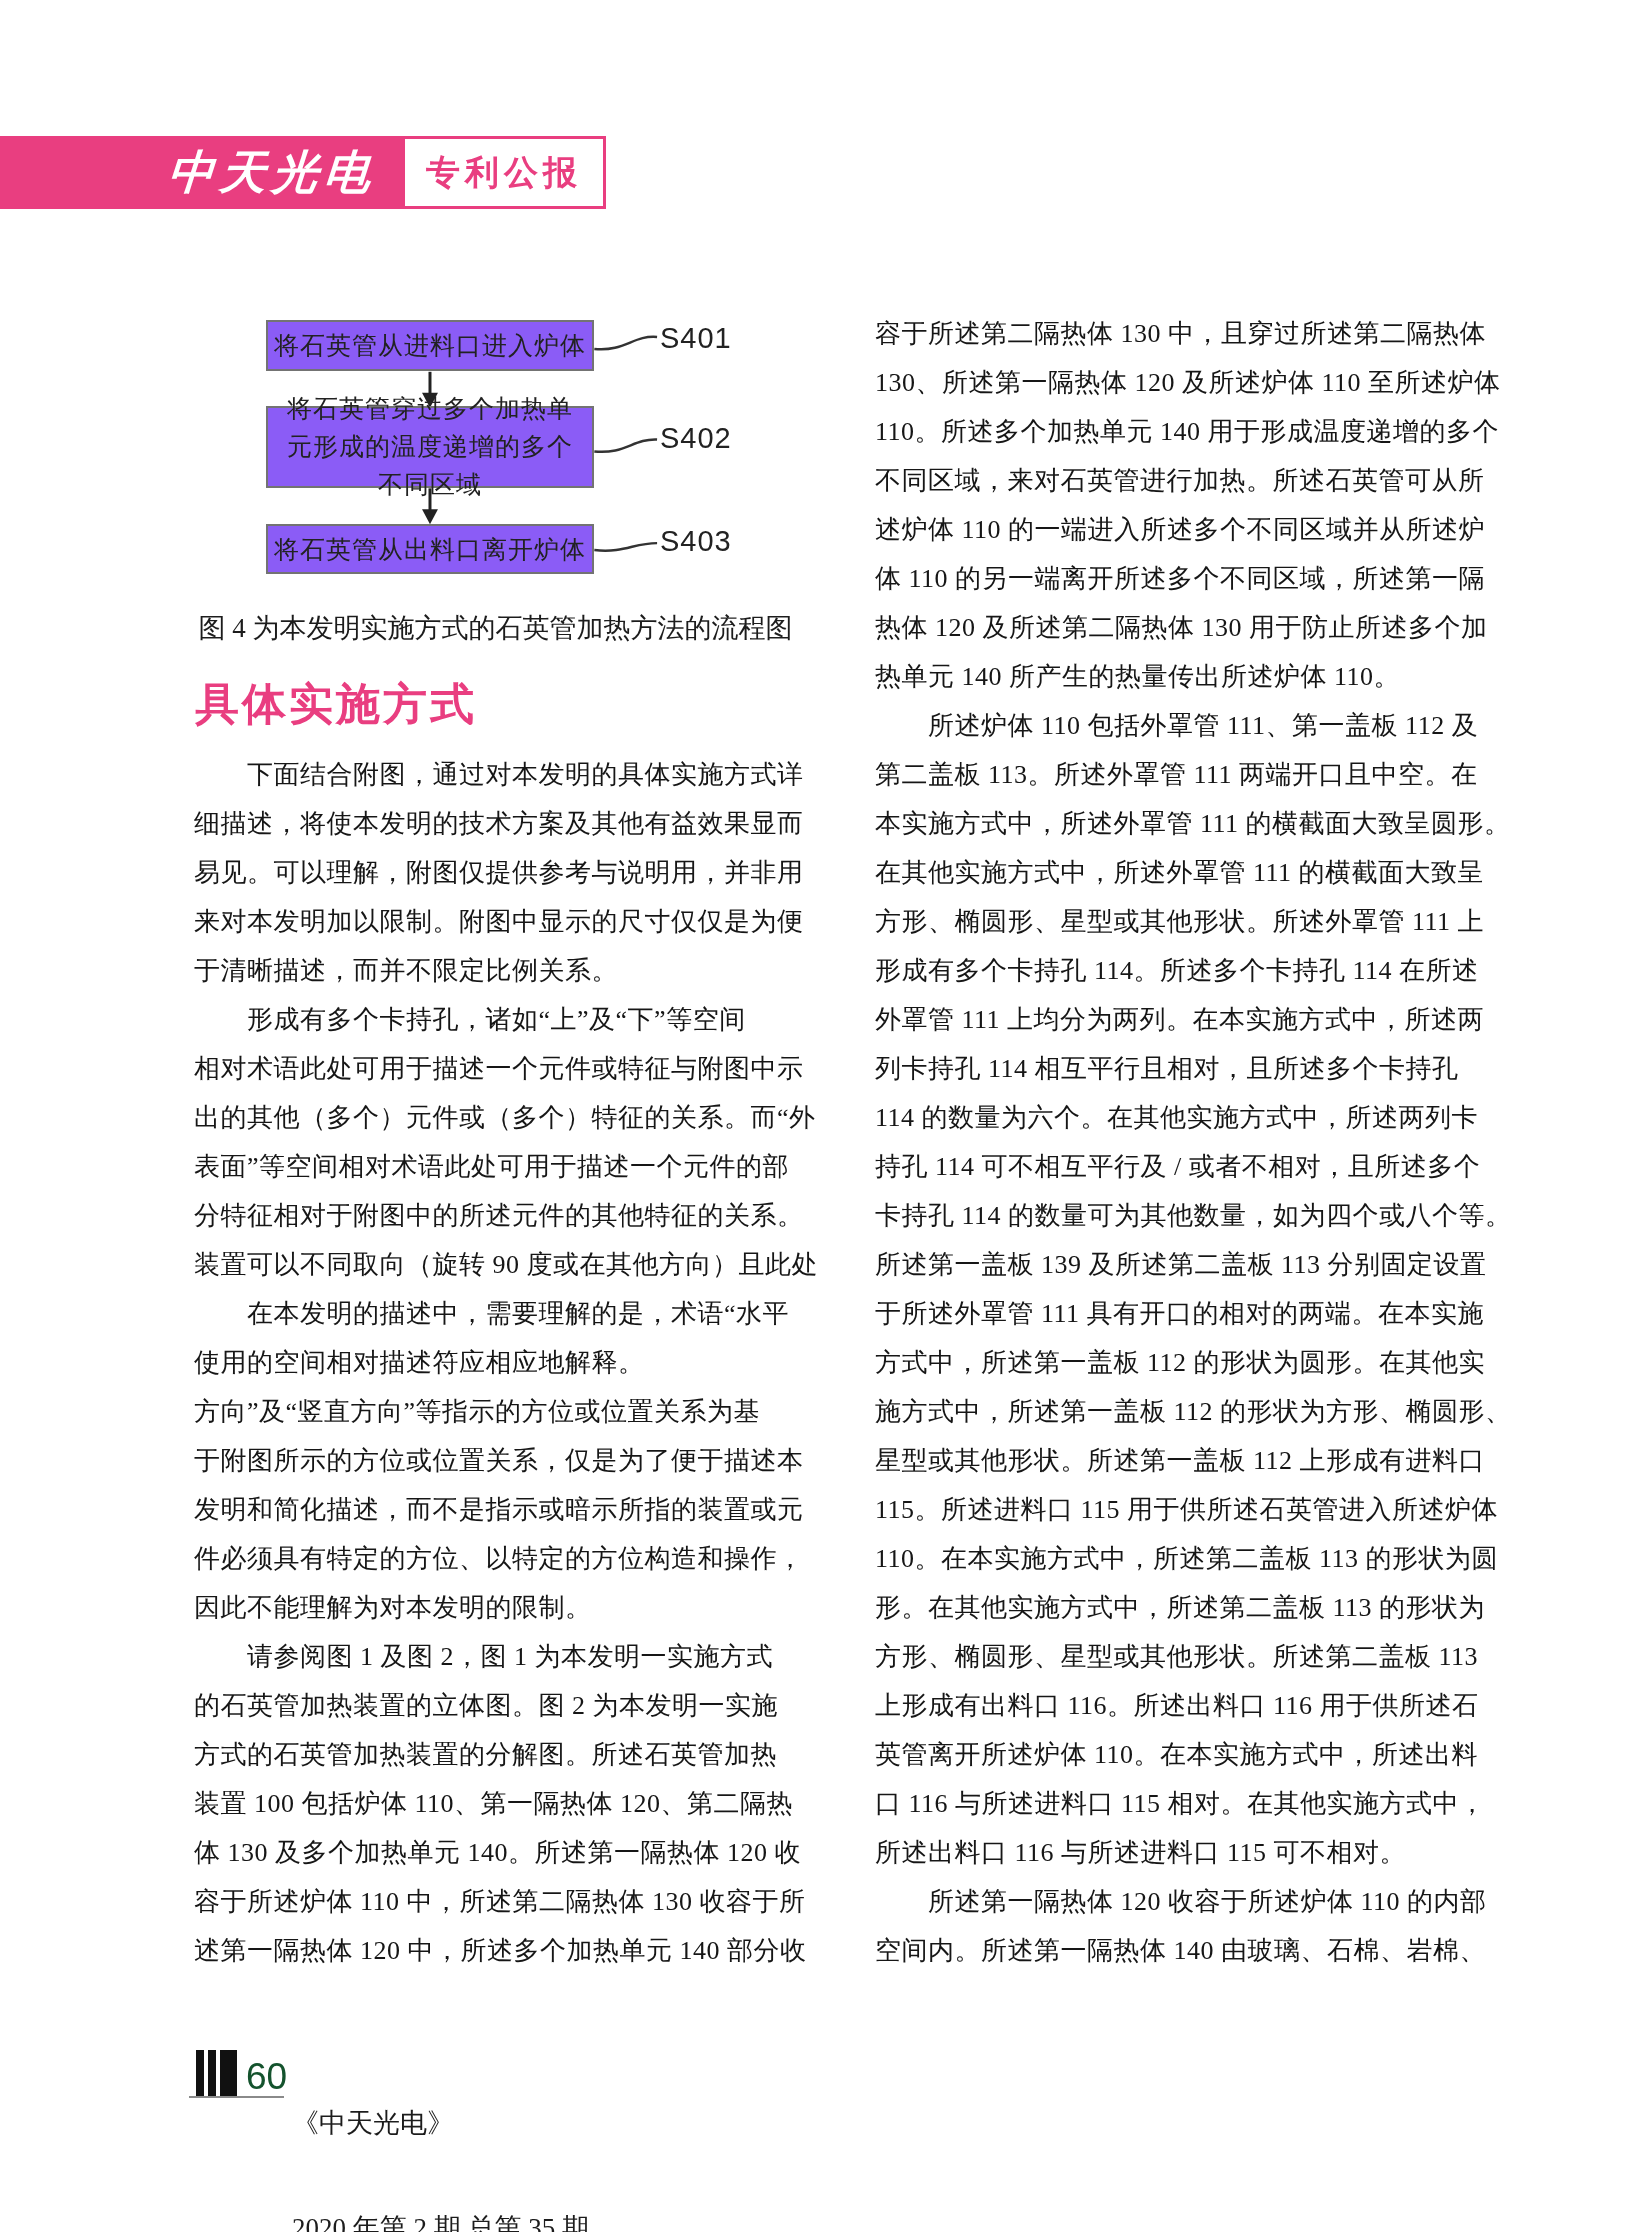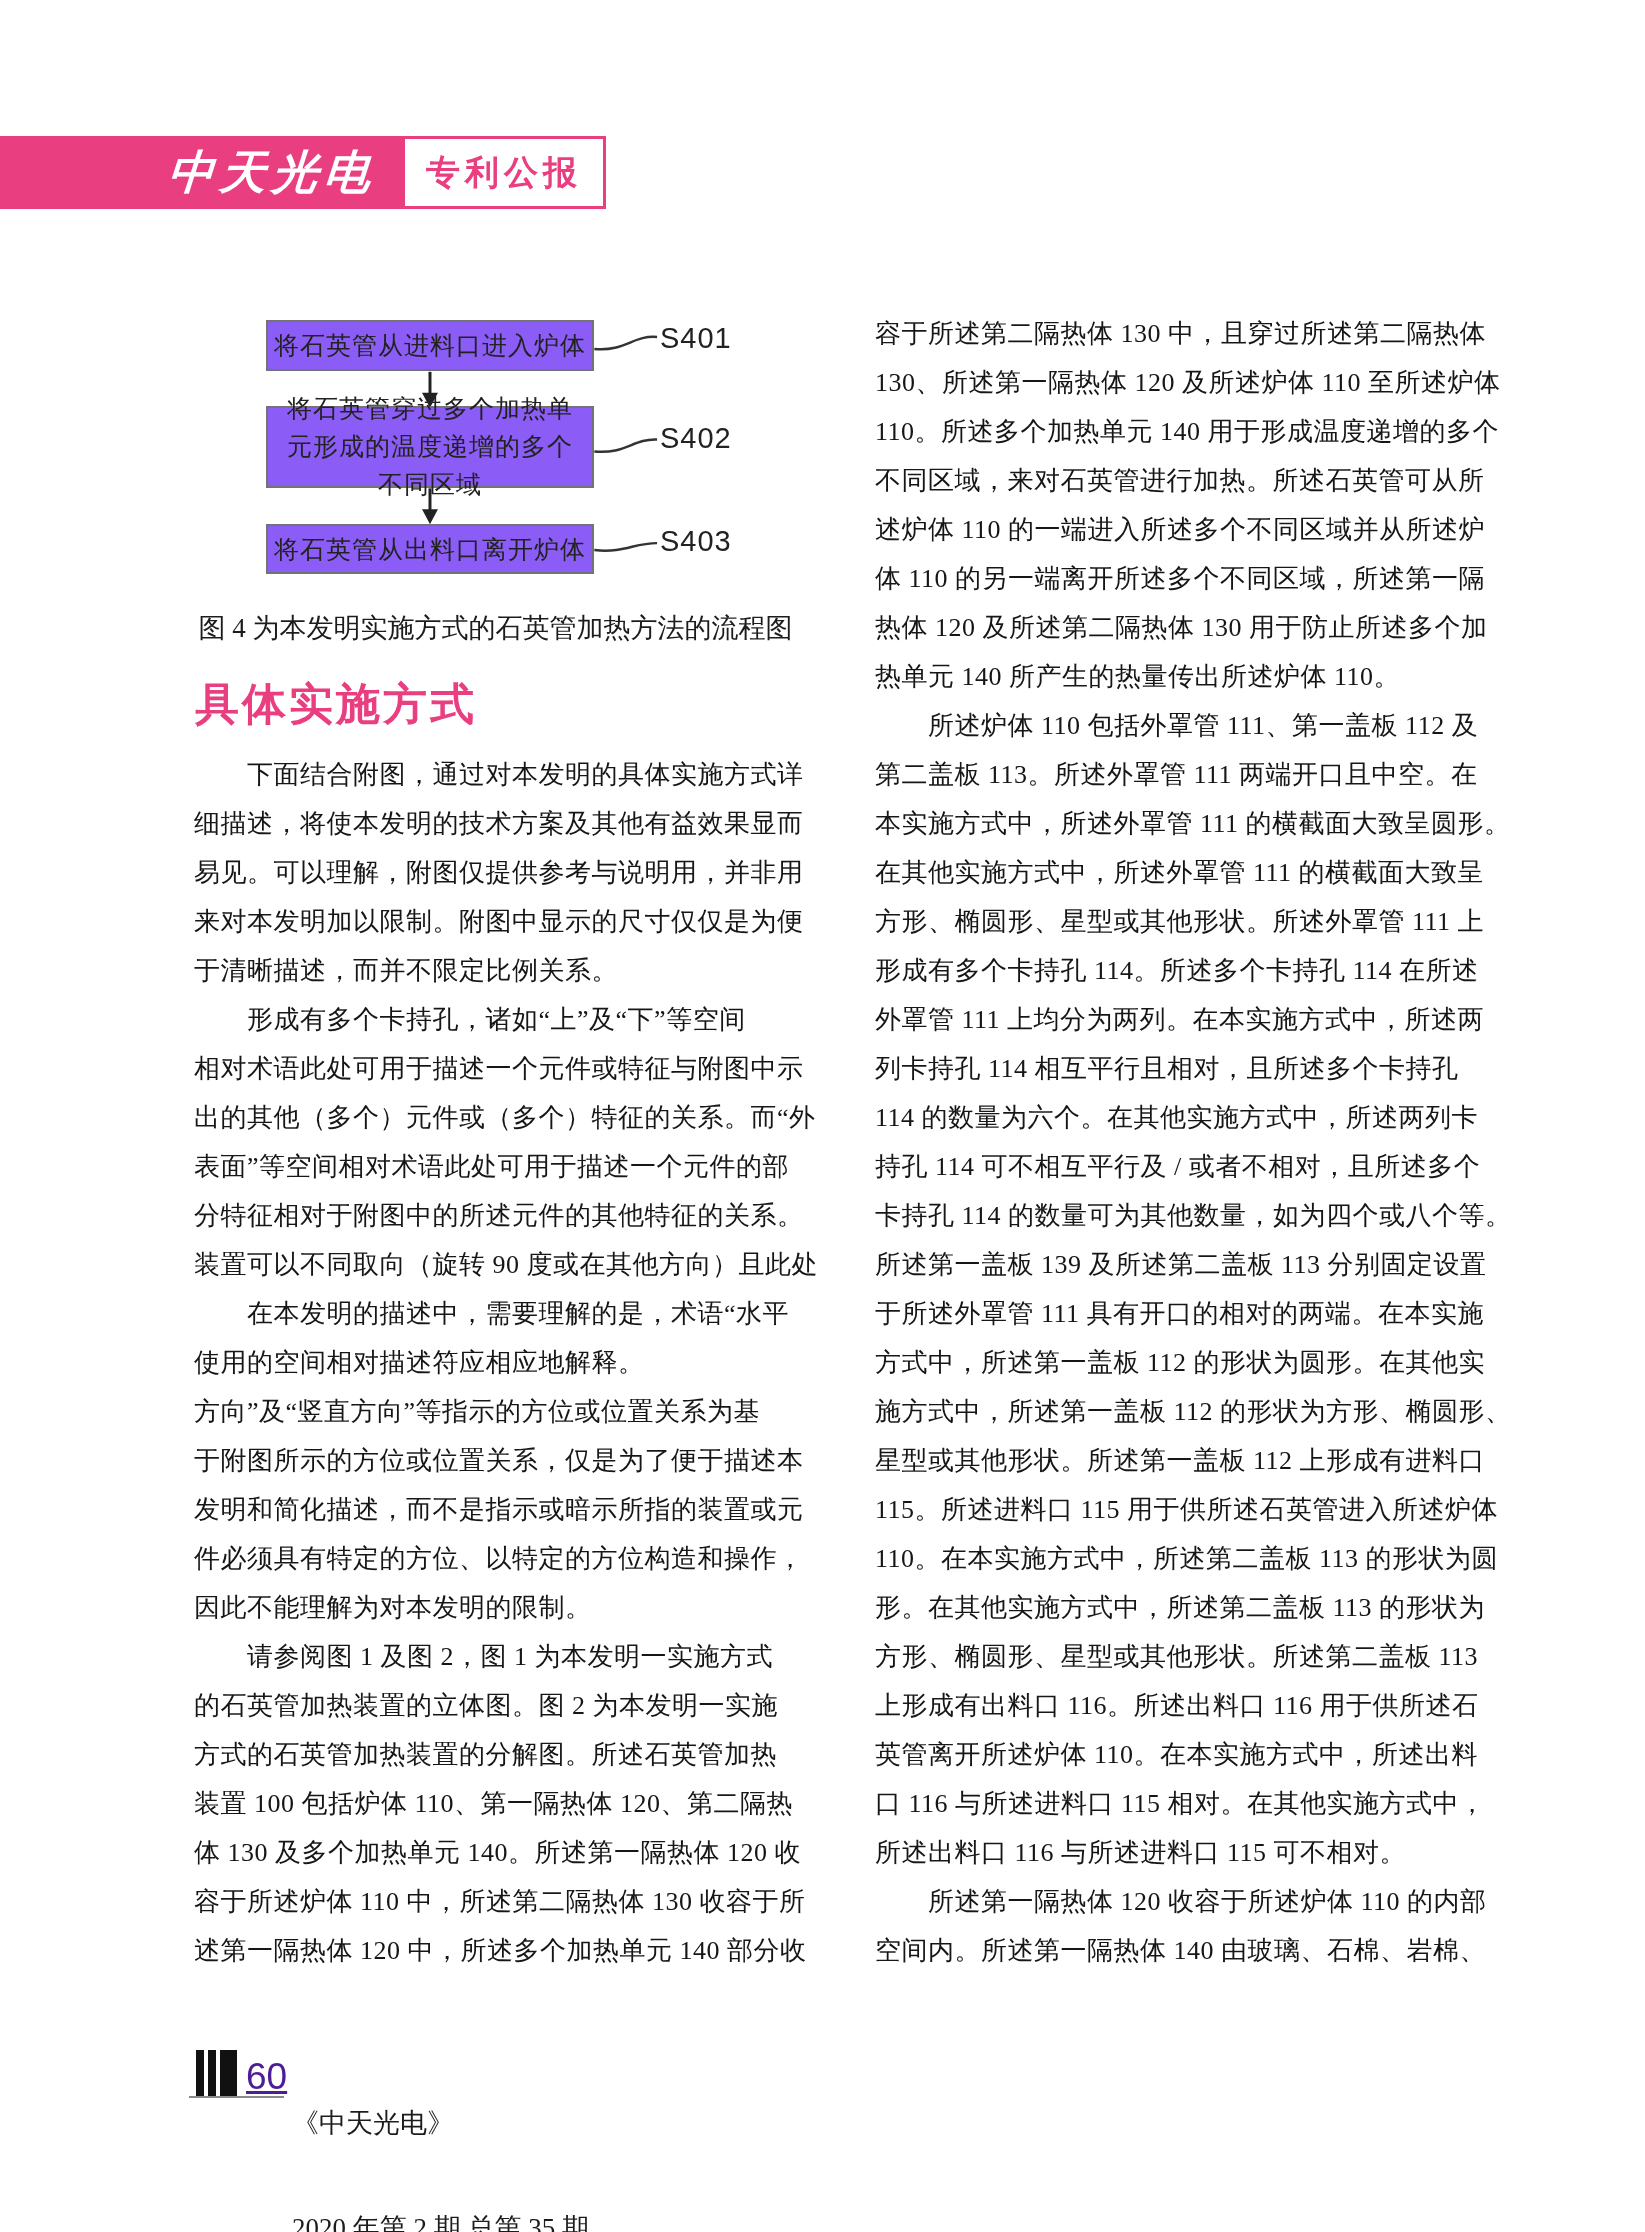--- a/index.html
+++ b/index.html
@@ -42,21 +42,21 @@
   .col-right{left:849px; top:309px;margin-left:26px;}
   .tline{height:49px; line-height:49px; font-size:26px; letter-spacing:0.5px;
     white-space:pre; color:#161616;}
   
   .footer-bars{position:absolute; left:196px; top:2050px; width:44px; height:47px;}
   .fbar{position:absolute; top:0; bottom:0; background:#111;}
   .fbar1{left:0; width:8px;}
   .fbar2{left:12px; width:8px;}
   .fbar3{left:24px; width:17px;}
   .page-number{position:absolute; left:246px; top:2056px;
-    font-family:"Liberation Sans","DejaVu Sans",sans-serif; font-size:37px; color:#4c1d95;text-decoration:underline;}
+    font-family:"Liberation Sans","DejaVu Sans",sans-serif; font-size:37px; color:#14532d;}
   .footer-rule{position:absolute; left:189px; top:2096px; width:95px; height:2px; background:#8a8a8a;}
   .footer-info{position:absolute; left:292px; top:2036px; font-size:27px; line-height:35px; color:#1c1c1c; white-space:pre;}
 </style>
 </head>
 <body>
 
 <div class="page">
 
   <div class="header-bar">
     <span class="logo-text">中天光电</span>

